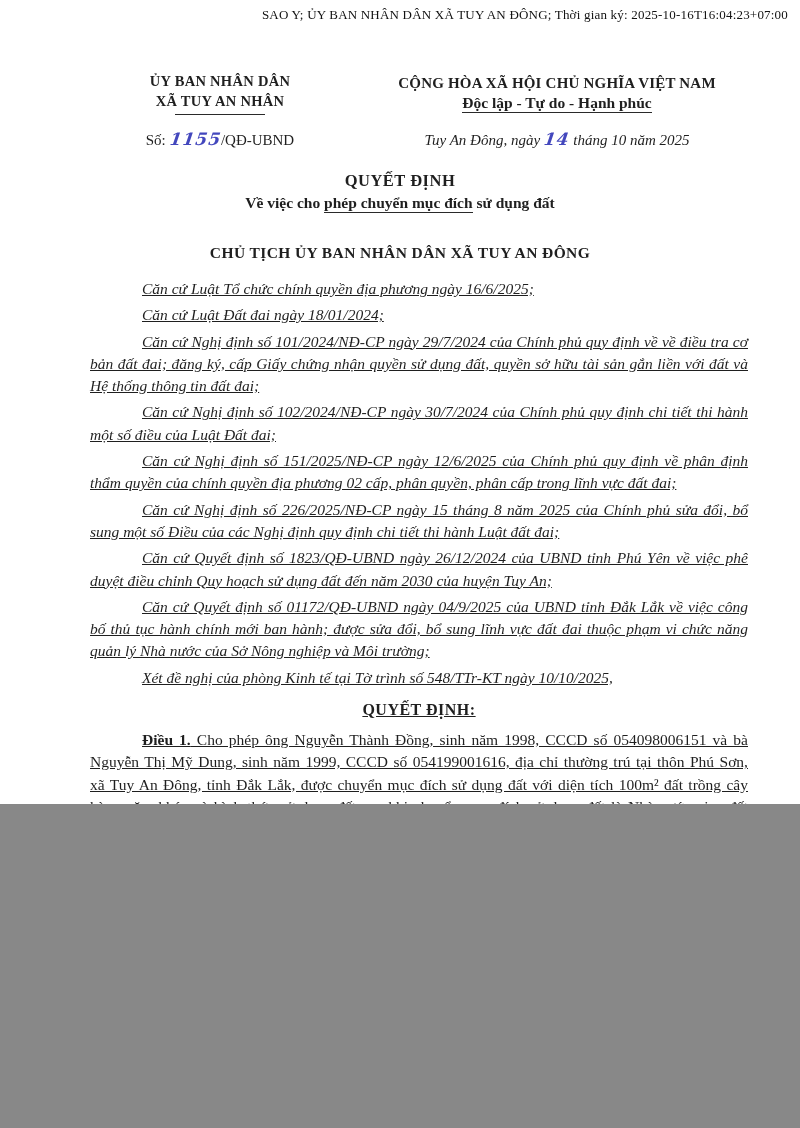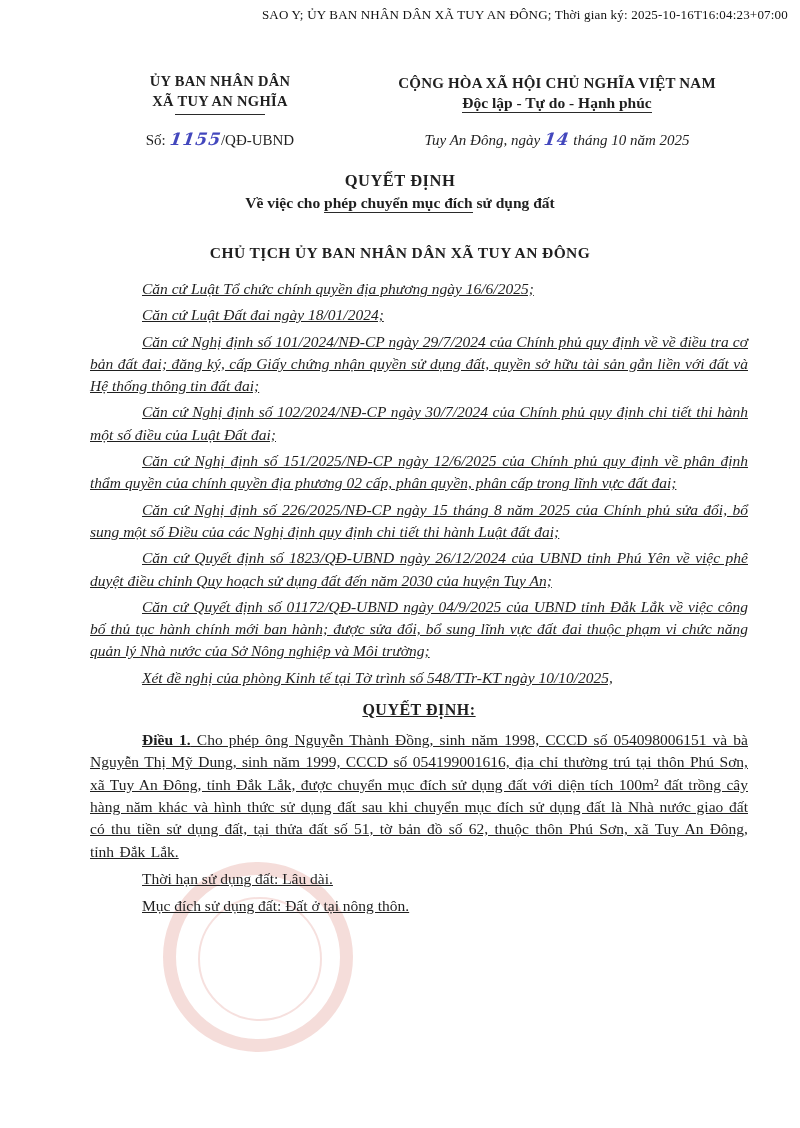--- a/index.html
+++ b/index.html
@@ -1,19 +1,19 @@
 <!DOCTYPE html>
 <html><head>
 <meta charset="utf-8">
 <style>
   html, body { margin: 0; padding: 0; background: #888; }
   .page {
     position: relative;
     width: 800px;
-    height: 1128px;
+    height: 804px;
     margin: 0 auto;
     background: #ffffff;
     font-family: "Liberation Serif", serif;
     color: #1f1f1f;
     overflow: hidden;
   }
   .content { position: relative; z-index: 2; }
 
   .cert-line {
     padding: 7px 12px 0 0;
@@ -169,21 +169,21 @@
     <div class="seal-inner"></div>
   </div>
 
   <div class="content">
 
     <div class="cert-line">SAO Y; ỦY BAN NHÂN DÂN XÃ TUY AN ĐÔNG; Thời gian ký: 2025-10-16T16:04:23+07:00</div>
 
     <div class="header-row">
       <div class="header-left">
         <div>ỦY BAN NHÂN DÂN</div>
-        <div>XÃ TUY AN NGHĨA</div>
+        <div>XÃ TUY AN NHÂN</div>
         <div class="rule"></div>
       </div>
       <div class="header-right">
         <div class="national-line1">CỘNG HÒA XÃ HỘI CHỦ NGHĨA VIỆT NAM</div>
         <div>
           <span class="national-line2">Độc lập - Tự do - Hạnh phúc</span>
         </div>
       </div>
     </div>
 

